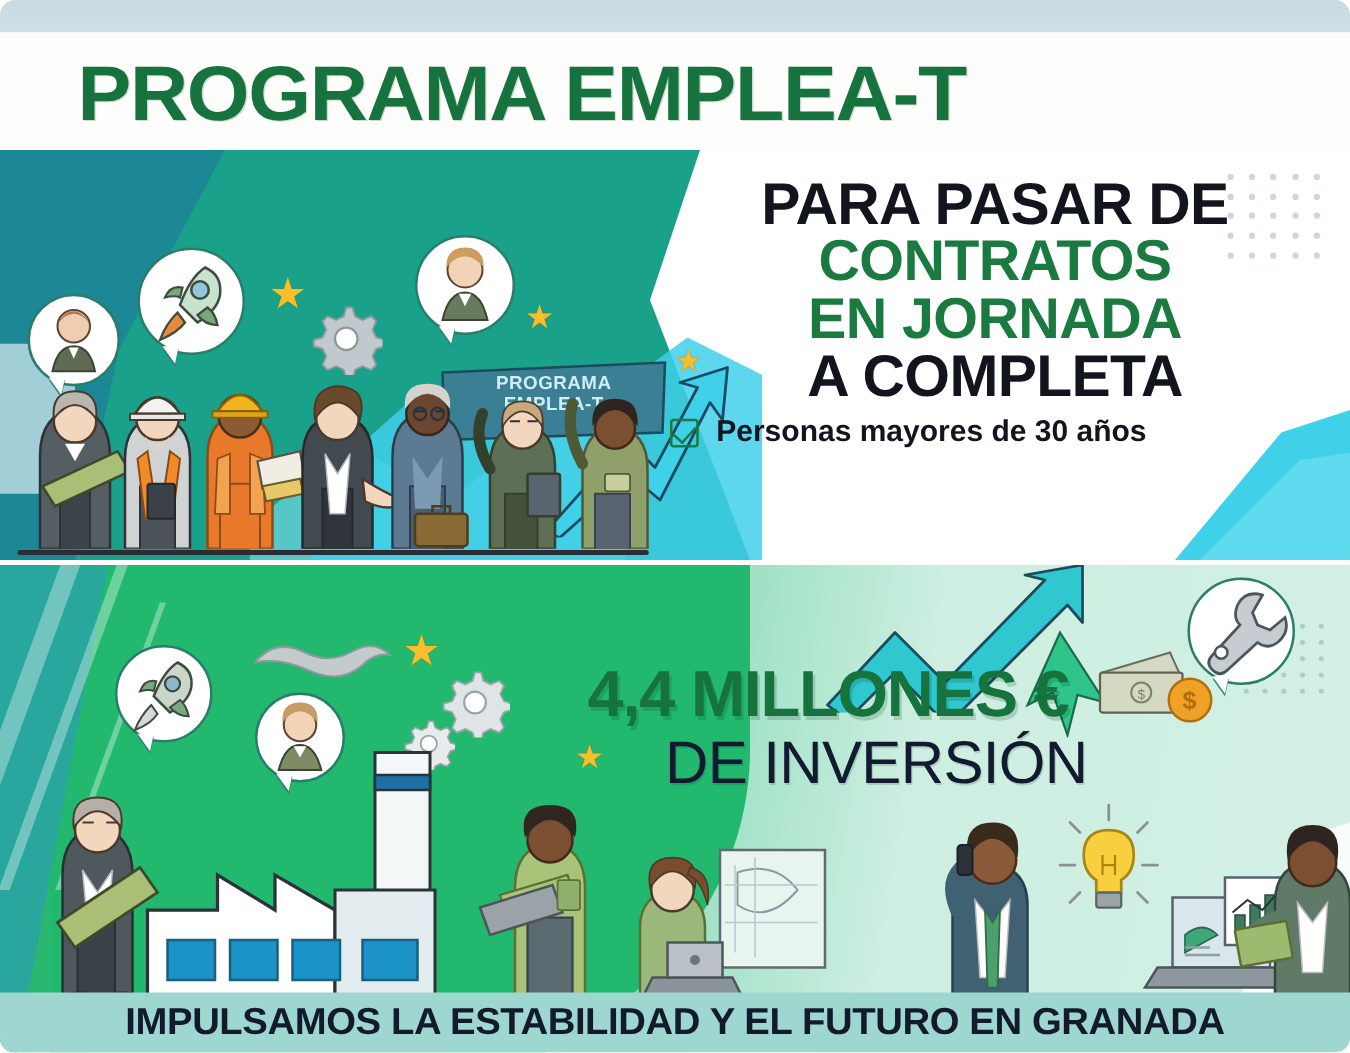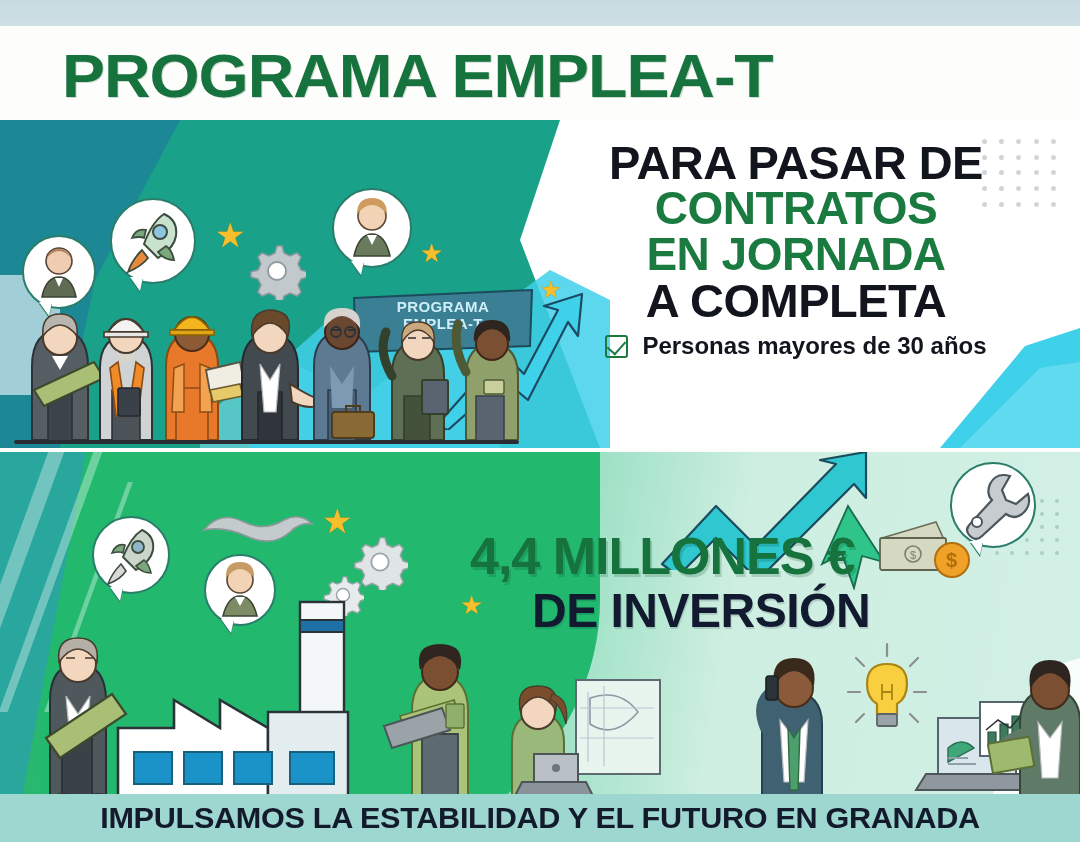--- a/index.html
+++ b/index.html
@@ -3,21 +3,21 @@
 <meta charset="utf-8">
 <style>
   * { margin:0; padding:0; box-sizing:border-box; }
   html,body { width:1080px; height:842px; }
   body {
     font-family:"Liberation Sans", sans-serif;
     background:#ffffff;
     overflow:hidden;
     position:relative;
   }
-  .poster { position:relative; width:1080px; height:842px; overflow:hidden; background:#fdfdfb; }
+  .poster { position:relative; width:1080px; height:842px; overflow:hidden; background:#fdfdfb;border-radius:12px; }
 
   
   .top-strip {
     position:absolute; left:0; top:0; width:1080px; height:26px;
     background:linear-gradient(180deg,#c6dbe1 0%, #cfe0e5 100%);
   }
 
   
   .header {
     position:absolute; left:0; top:26px; width:1080px; height:94px;
@@ -103,21 +103,21 @@
   .dots-grid i { width:5px; height:5px; border-radius:50%; background:#cfd6da; justify-self:center; align-self:center; }
 
   
   .pt-arrow { position:absolute; left:432px; top:170px; }
 
   
   .tp-text { position:absolute; right:24px; top:20px; width:520px; text-align:center; }
   .tp-l1 { font-size:47px; font-weight:bold; color:#12141e; line-height:.96; letter-spacing:-.5px; white-space:nowrap; }
   .tp-l2, .tp-l3, .tp-l4 { font-size:46px; font-weight:bold; color:#1a7a40; line-height:1.0; letter-spacing:-.5px; white-space:nowrap; }
   .tp-l5 { font-size:47px; font-weight:bold; color:#12141e; line-height:1.0; letter-spacing:-.5px; white-space:nowrap; }
-  .tp-note { margin-top:8px; display:flex; align-items:center; justify-content:center; gap:14px; }
+  .tp-note { margin-top:8px; display:flex; align-items:center; gap:14px; }
   .tp-note-text { font-size:24px; font-weight:bold; color:#12141e; white-space:nowrap; }
   .checkbox-icon { width:23px; height:23px; border:2.5px solid #1a7a40; border-radius:3px; position:relative; flex:0 0 auto; }
   .checkbox-icon:after {
     content:""; position:absolute; left:4px; top:0px; width:9px; height:15px;
     border:solid #1a7a40; border-width:0 2.8px 2.8px 0; transform:rotate(42deg);
   }
   .ground { position:absolute; bottom:4px; height:4px; background:#2a2d33; border-radius:2px; }
 
   .bubble { position:absolute; border-radius:50%; background:#fff; border:2px solid #2a7d6a; }
   .bubble:after {
@@ -151,21 +151,21 @@
     background:#ffffff; opacity:.85;
     clip-path:polygon(58px 190px, 150px 12px, 190px 0, 190px 190px);
   }
   .pb-dots { position:absolute; right:16px; top:42px; width:74px; height:66px;
     display:grid; grid-template-columns:repeat(5,1fr); grid-template-rows:repeat(5,1fr); }
   .pb-dots i { width:4px; height:4px; border-radius:50%; background:#a9cfc3; justify-self:center; align-self:center; }
 
   .bp-text { position:absolute; left:470px; top:78px; width:600px; }
   .bp-l1 { font-size:52px; font-weight:bold; color:#16733d; letter-spacing:-1px; line-height:1; white-space:nowrap;
            text-shadow:2px 3px 0 rgba(0,60,30,.18); }
-  .bp-l2 { font-size:48px; font-weight:bold; color:#121a30; letter-spacing:-.5px; line-height:1.05; margin-top:4px;
+  .bp-l2 { font-size:48px; font-weight:normal; color:#121a30; letter-spacing:-.5px; line-height:1.05; margin-top:4px;
            margin-left:62px; white-space:nowrap; text-shadow:1px 2px 0 rgba(0,20,40,.15); }
 
   
   .footer-band {
     position:absolute; left:0; bottom:0; width:1080px; height:48px;
     background:#9ed6d0;
   }
   .footer-text {
     position:absolute; left:0; bottom:7px; width:1080px; text-align:center;
     font-size:30px; font-weight:bold; color:#131a2c; letter-spacing:-.3px;

